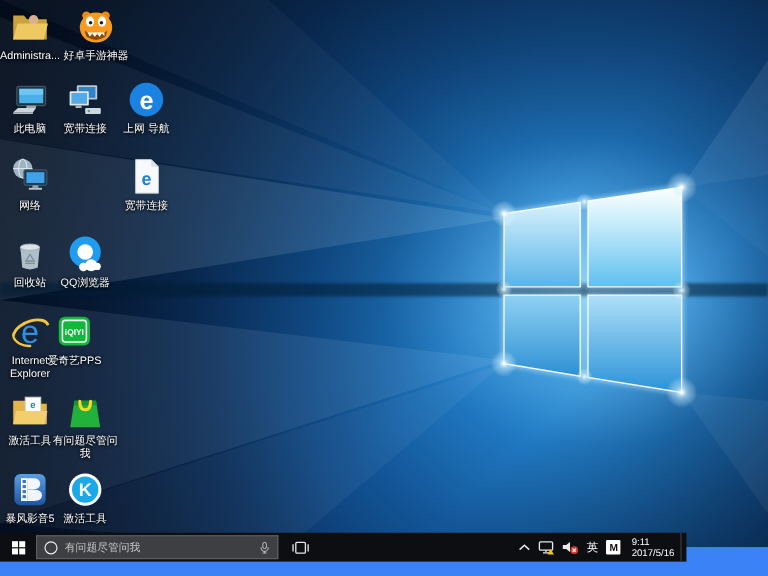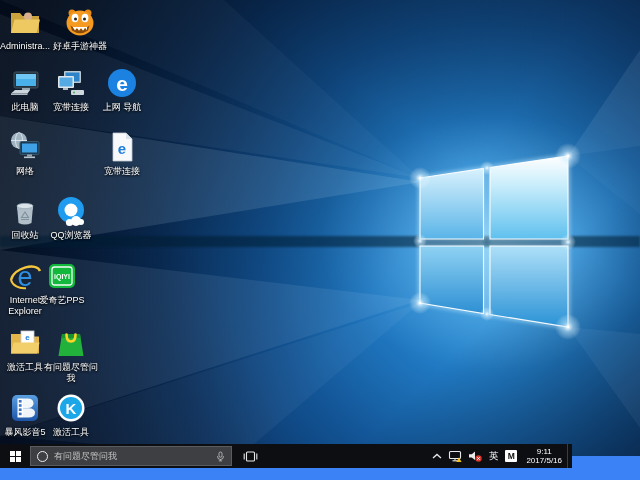--- a/index.html
+++ b/index.html
@@ -26,21 +26,21 @@
   .searchinput{flex:1;min-width:0;background:transparent;border:none;outline:none;
     font-size:9px;color:#d5d5d5;font-family:inherit;padding:0;}
   .searchinput::placeholder{color:#c3c3c3;opacity:1;}
   .mic{width:9px;height:13px;flex:none;}
   .taskview{width:26px;height:24px;margin-left:5px;display:flex;align-items:center;justify-content:center;}
   .tray{margin-left:auto;display:flex;align-items:center;height:100%;}
   .trayicon{height:24px;display:flex;align-items:center;justify-content:center;padding:0 3px;}
   .ime{color:#fff;font-size:9.5px;padding:0 4px;}
   .imebox{width:12px;height:12px;background:#fff;color:#111;font-size:8.5px;font-weight:bold;
     display:flex;align-items:center;justify-content:center;margin:0 3px;border-radius:1px;padding:0;}
-  .clock{color:#fff;font-size:8px;line-height:9.5px;text-align:center;margin:0 5px 0 6px;}
+  .clock{color:#fff;font-size:8px;line-height:9.5px;text-align:left;margin:0 5px 0 6px;}
   .showdesk{width:4px;height:24px;border-left:1px solid #3a3d41;}
 </style>
 </head>
 <body>
 
 <div class="screen">
 
   <svg class="wallpaper" viewBox="0 0 640 456">
     <defs>
       <radialGradient id="bg" gradientUnits="userSpaceOnUse" cx="494" cy="250" r="520">

